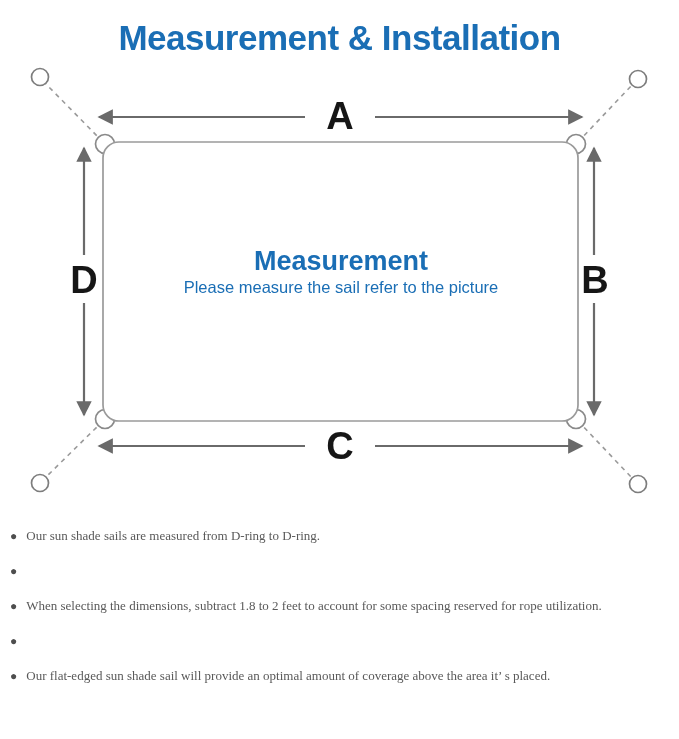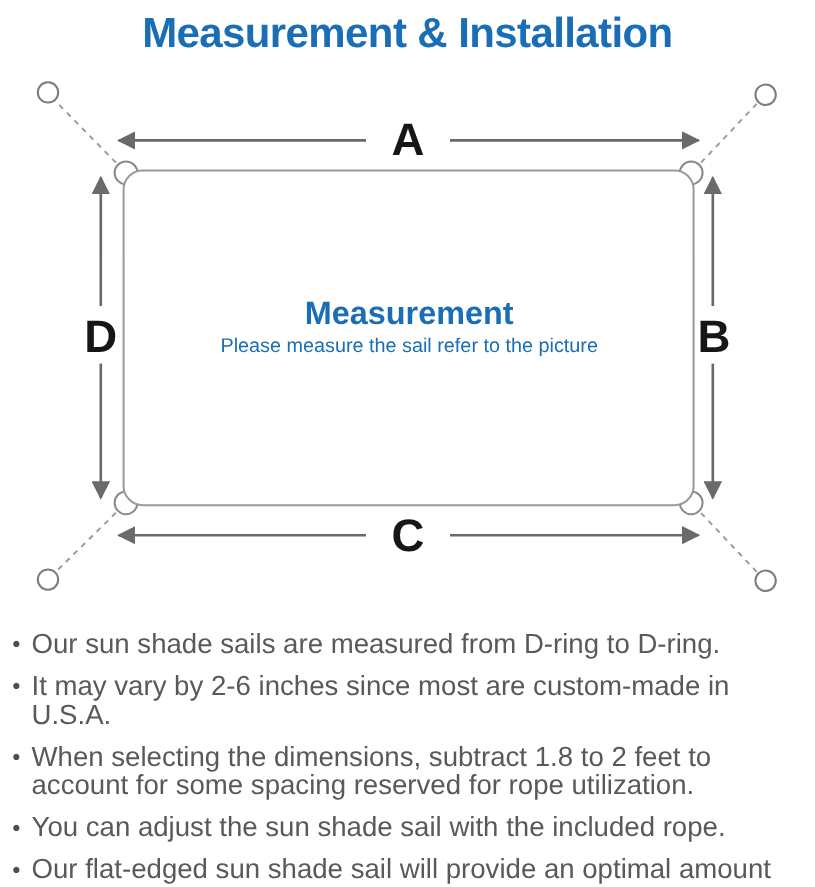--- a/index.html
+++ b/index.html
@@ -10,21 +10,21 @@
     --anchor-gray:#7d7d7d;
     --label-black:#161616;
   }
   *{margin:0;padding:0;box-sizing:border-box;}
   html,body{background:#ffffff;}
   body{
     width:679px;height:739px;position:relative;overflow:hidden;
     font-family:"Liberation Sans",sans-serif;
   }
   .title{
-    position:absolute;top:8px;left:0;width:100%;
+    position:absolute;top:18px;left:0;width:100%;
     text-align:center;
     font-size:35px;font-weight:bold;letter-spacing:-0.5px;
     color:var(--accent-blue);
   }
   .diagram{
     position:absolute;top:55px;left:0;
   }
   .dash{stroke:var(--outline-gray);stroke-width:1.6;stroke-dasharray:4.5 4.5;fill:none;}
   .anchor{fill:#ffffff;stroke:var(--anchor-gray);stroke-width:1.7;}
   .ring{fill:#ffffff;stroke:#8a8a8a;stroke-width:1.7;}
@@ -51,21 +51,21 @@
     list-style:none;
   }
   .notes li{
     display:flex;gap:9px;margin-bottom:11px;
   }
   .dot{
     flex:0 0 auto;
     font-size:12px;line-height:24px;color:#4e4e4e;
   }
   .note-text{
-    font-size:23px;line-height:24px;color:var(--note-text);
+    font-size:13px;line-height:24px;color:var(--note-text);font-family:Liberation Serif, serif;
   }
 </style>
 </head>
 <body>
 
 <div class="page">
 
   <h1 class="title">Measurement &amp; Installation</h1>
 
   <svg class="diagram" width="679" height="460" viewBox="0 55 679 460" xmlns="http://www.w3.org/2000/svg">
@@ -118,29 +118,27 @@
     <text class="center-sub" x="341" y="293">Please measure the sail refer to the picture</text>
   </svg>
 
   <ul class="notes">
     <li>
       <span class="dot">●</span>
       <span class="note-text">Our sun shade sails are measured from D-ring to D-ring.</span>
     </li>
     <li>
       <span class="dot">●</span>
-      <span class="note-text">It may vary by 2-6 inches since most are custom-made in U.S.A.</span>
     </li>
     <li>
       <span class="dot">●</span>
       <span class="note-text">When selecting the dimensions, subtract 1.8 to 2 feet to account for some spacing reserved for rope utilization.</span>
     </li>
     <li>
       <span class="dot">●</span>
-      <span class="note-text">You can adjust the sun shade sail with the included rope.</span>
     </li>
     <li>
       <span class="dot">●</span>
       <span class="note-text">Our flat-edged sun shade sail will provide an optimal amount of coverage above the area it’ s placed.</span>
     </li>
   </ul>
 
 </div>
 
 </body></html>

